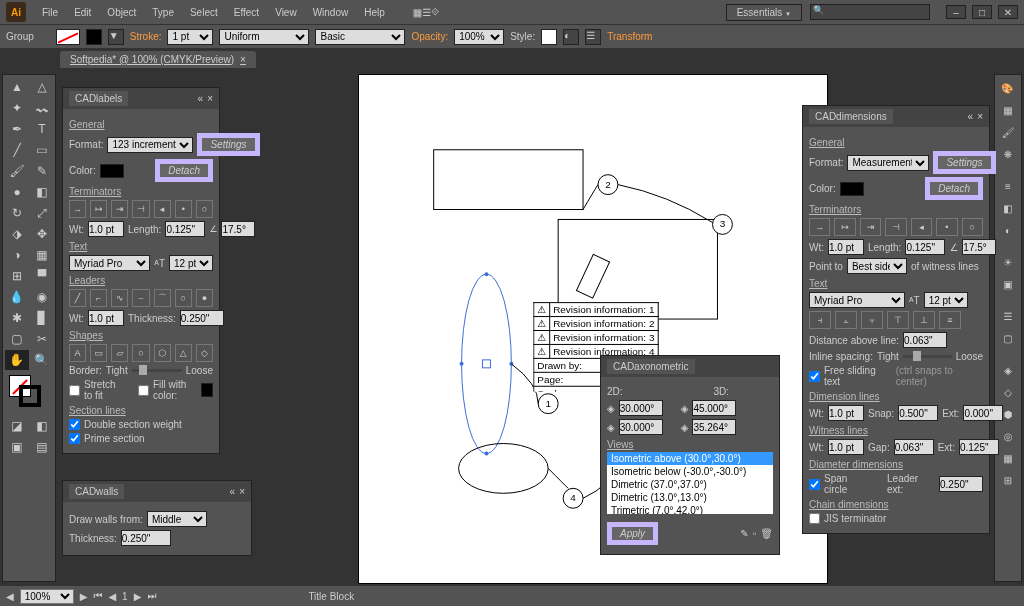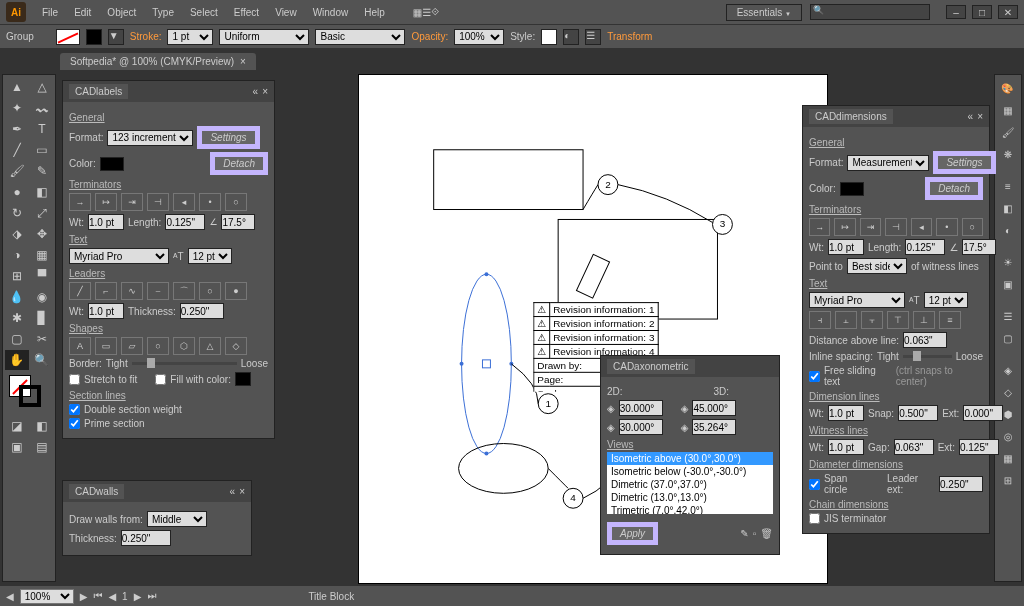--- a/index.html
+++ b/index.html
@@ -12,21 +12,21 @@
 .menubar .search { width: 120px; height: 16px; background: #444; border: 1px solid #222; margin: 0 8px; position: relative; }
 .menubar .search::before { content: "🔍"; position: absolute; left: 2px; font-size: 9px; color: #888; }
 .winctrls { display: flex; gap: 6px; margin-left: 8px; }
 .winctrls div { width: 20px; height: 14px; background: #444; border: 1px solid #222; display: flex; align-items: center; justify-content: center; color: #ccc; cursor: pointer; }
 .ctrlbar { height: 24px; background: #535353; display: flex; align-items: center; padding: 0 6px; gap: 6px; border-top: 1px solid #333; }
 .ctrlbar .lbl { color: #ccc; }
 .ctrlbar .box { width: 16px; height: 16px; border: 1px solid #222; background: #444; }
 .ctrlbar .swatch-none { width: 24px; height: 16px; background: #fff; position: relative; border: 1px solid #222; }
 .ctrlbar .swatch-none::after { content: ""; position: absolute; left: 0; top: 50%; width: 100%; border-top: 2px solid red; transform: rotate(-25deg); }
 .ctrlbar select, .ctrlbar input { background: #ddd; border: 1px solid #222; height: 16px; font-size: 10px; }
-.tabbar { height: 22px; background: #333; display: flex; align-items: flex-end; padding-left: 60px; }
+.tabbar { height: 22px; background: #333; display: flex; align-items: center; padding-left: 60px; text-decoration: underline; }
 .tabbar .tab { background: #535353; padding: 3px 10px; border-radius: 3px 3px 0 0; display: flex; align-items: center; gap: 6px; }
 .tabbar .tab .x { cursor: pointer; }
 .main { position: absolute; top: 70px; left: 0; right: 0; bottom: 20px; display: flex; }
 .toolbar { width: 54px; background: #535353; border: 1px solid #222; padding: 2px; display: grid; grid-template-columns: 1fr 1fr; gap: 1px; align-content: start; margin: 4px 2px; }
 .toolbar .tool { width: 24px; height: 20px; display: flex; align-items: center; justify-content: center; color: #ccc; cursor: pointer; font-size: 12px; }
 .toolbar .tool.sel { background: #222; }
 .toolbar .swatches { grid-column: 1 / 3; height: 40px; position: relative; margin-top: 4px; }
 .toolbar .swatches .fill { width: 22px; height: 22px; background: #fff; border: 1px solid #000; position: absolute; left: 4px; top: 0; }
 .toolbar .swatches .fill::after { content: ""; position: absolute; left: 0; top: 50%; width: 100%; border-top: 2px solid red; transform: rotate(-45deg); }
 .toolbar .swatches .stroke { width: 22px; height: 22px; border: 4px solid #000; position: absolute; left: 14px; top: 10px; }
@@ -37,21 +37,21 @@
 .panel .phead .ptab { background: #535353; padding: 2px 6px; }
 .panel .pbody { padding: 6px; }
 .panel .sect { color: #bbb; margin: 4px 0 2px; text-decoration: underline; }
 .panel .row { display: flex; align-items: center; gap: 4px; margin: 3px 0; }
 .panel select, .panel input[type=text] { background: #ddd; color: #000; border: 1px solid #222; height: 16px; font-size: 10px; }
 .panel input[type=checkbox] { width: 11px; height: 11px; }
 .panel .btn { background: #666; border: 5px solid #c4b5fd; padding: 1px 8px; cursor: pointer; font-style: italic; }
 .panel .iconbtn { width: 22px; height: 18px; border: 1px solid #777; background: #535353; display: flex; align-items: center; justify-content: center; cursor: pointer; font-size: 9px; }
 .panel .slider { flex: 1; height: 3px; background: #444; position: relative; }
 .panel .slider .thumb { position: absolute; width: 8px; height: 10px; background: #aaa; top: -4px; left: 50%; }
-.cadlabels { position: absolute; left: 62px; top: 80px; width: 213px; }
+.cadlabels { position: absolute; left: 62px; top: 87px; width: 158px; }
 .cadwalls { position: absolute; left: 62px; top: 480px; width: 190px; }
 .caddim { position: absolute; right: 34px; top: 105px; width: 188px; z-index:2; }
 .cadaxo { position: absolute; left: 600px; top: 355px; width: 180px; z-index: 3; }
 .canvas-area { flex: 1; background: #333; position: relative; overflow: hidden; }
 .artboard { position: absolute; left: 300px; top: 4px; width: 470px; height: 510px; background: #fff; border: 1px solid #000; }
 .artboard svg { width: 100%; height: 100%; }
 .statusbar { position: absolute; bottom: 0; left: 0; right: 0; height: 20px; background: #535353; display: flex; align-items: center; padding: 0 6px; gap: 6px; }
 .colorswatch { width: 24px; height: 14px; background: #000; border: 1px solid #222; }
 .cube { width: 44px; height: 44px; border: 1px solid #aaa; display: flex; align-items: center; justify-content: center; margin: 4px; }
 .cube svg { width: 30px; height: 30px; }

